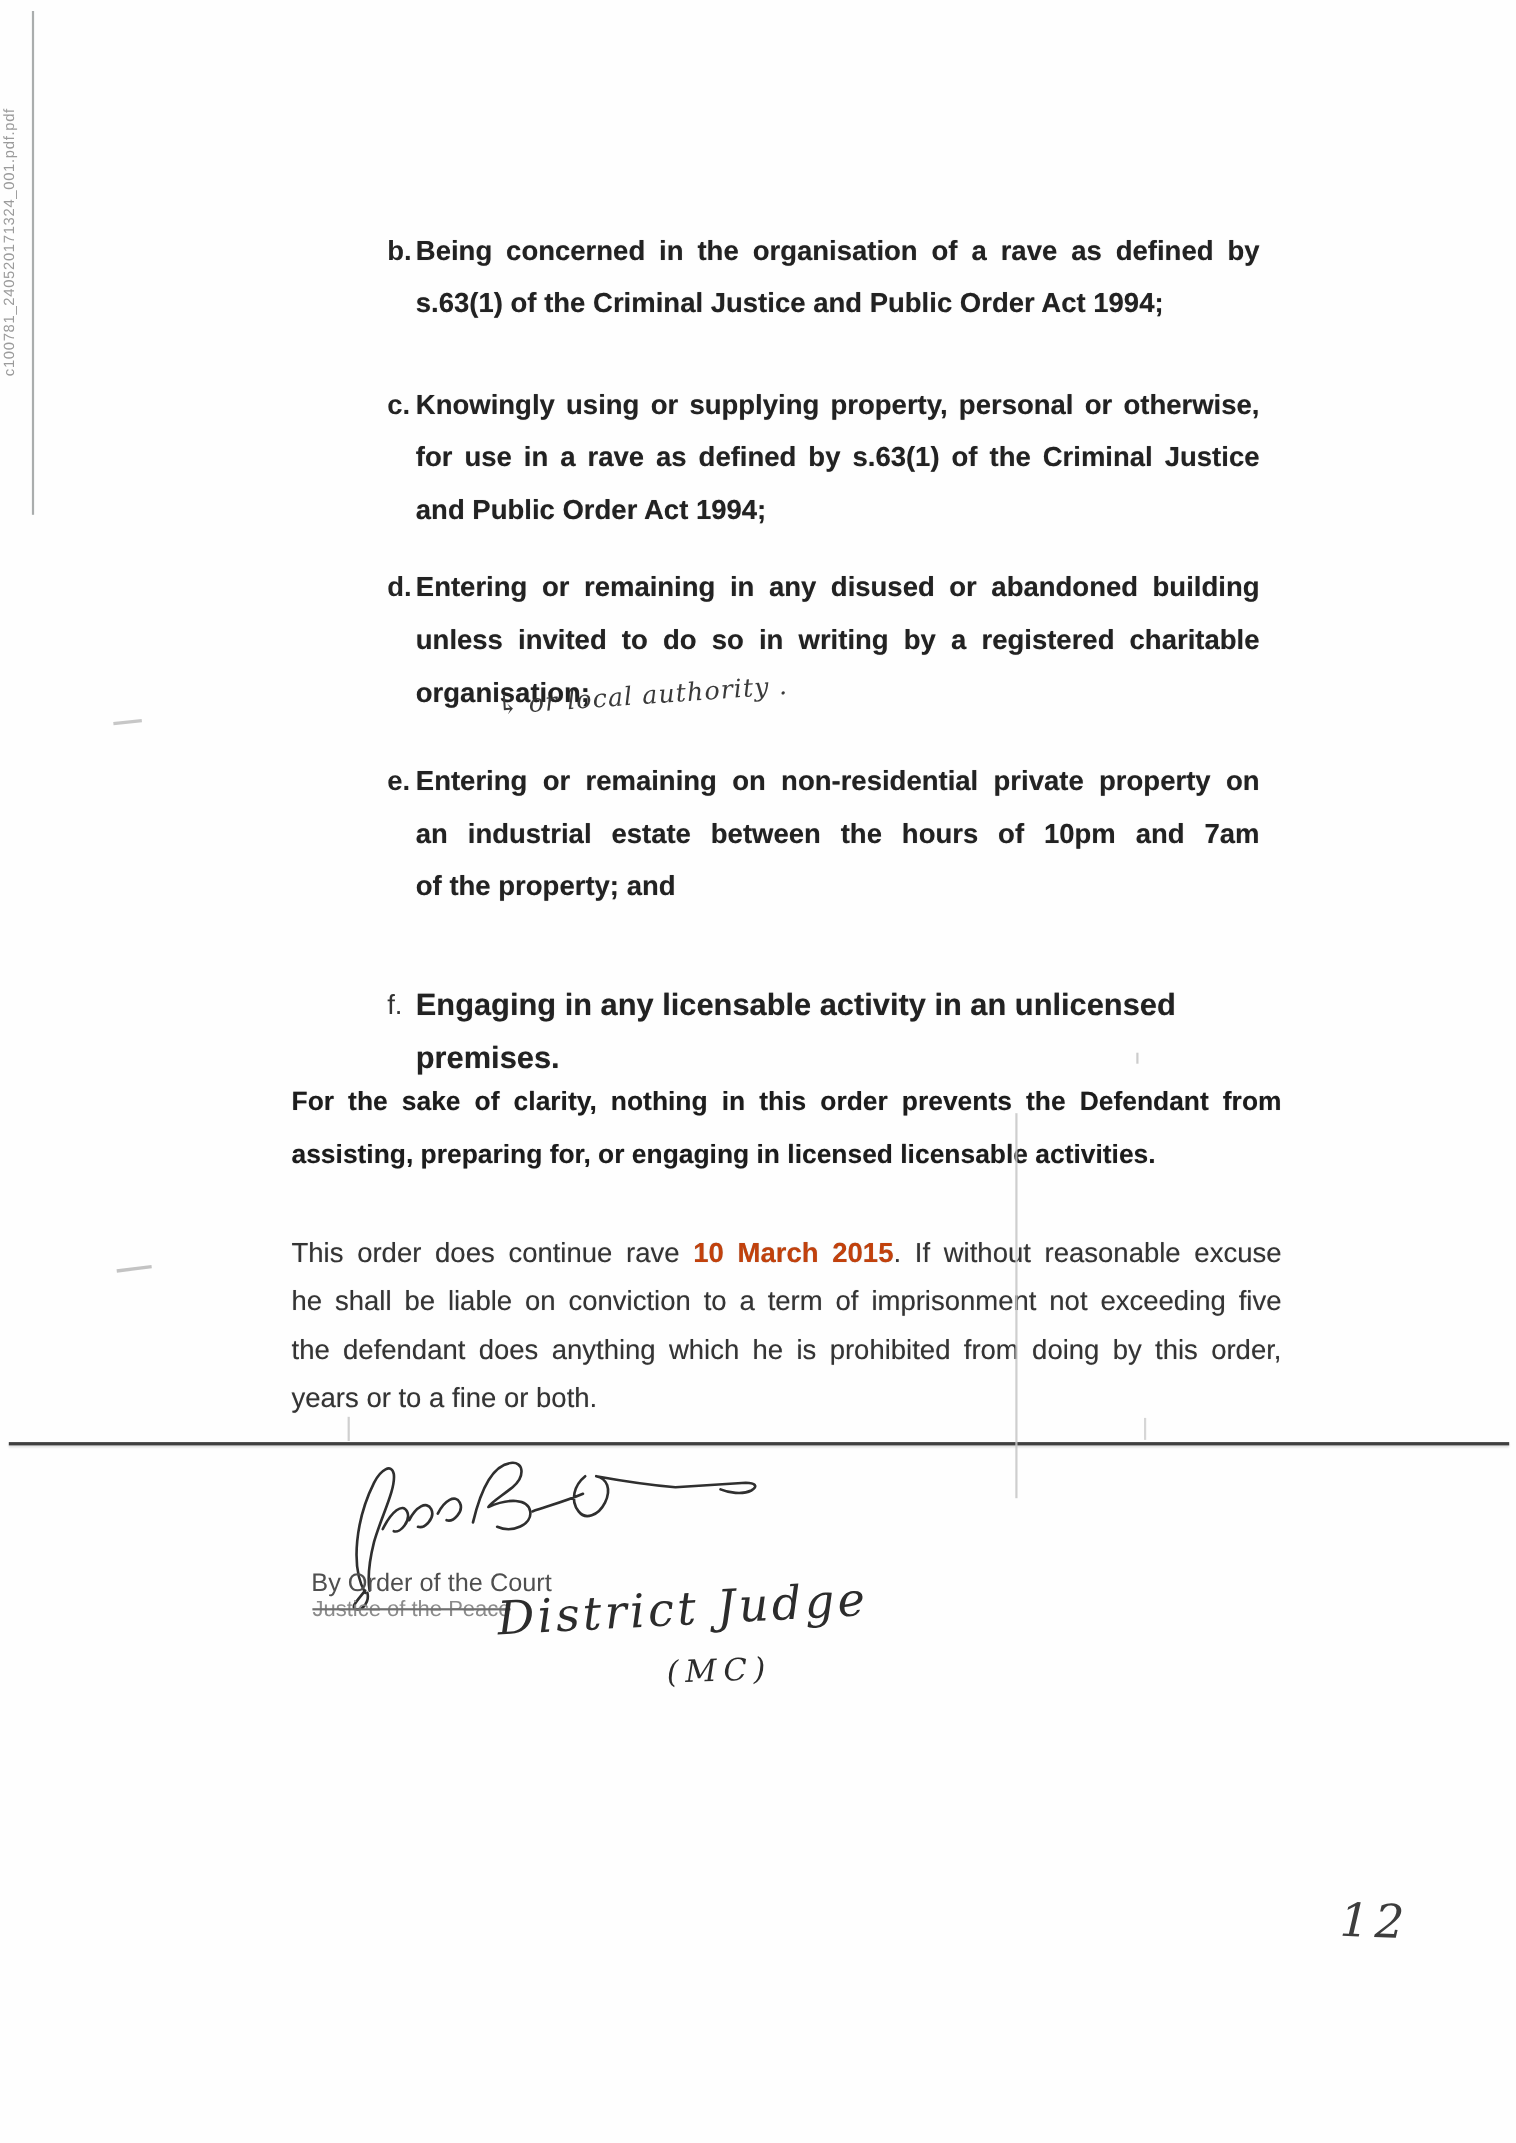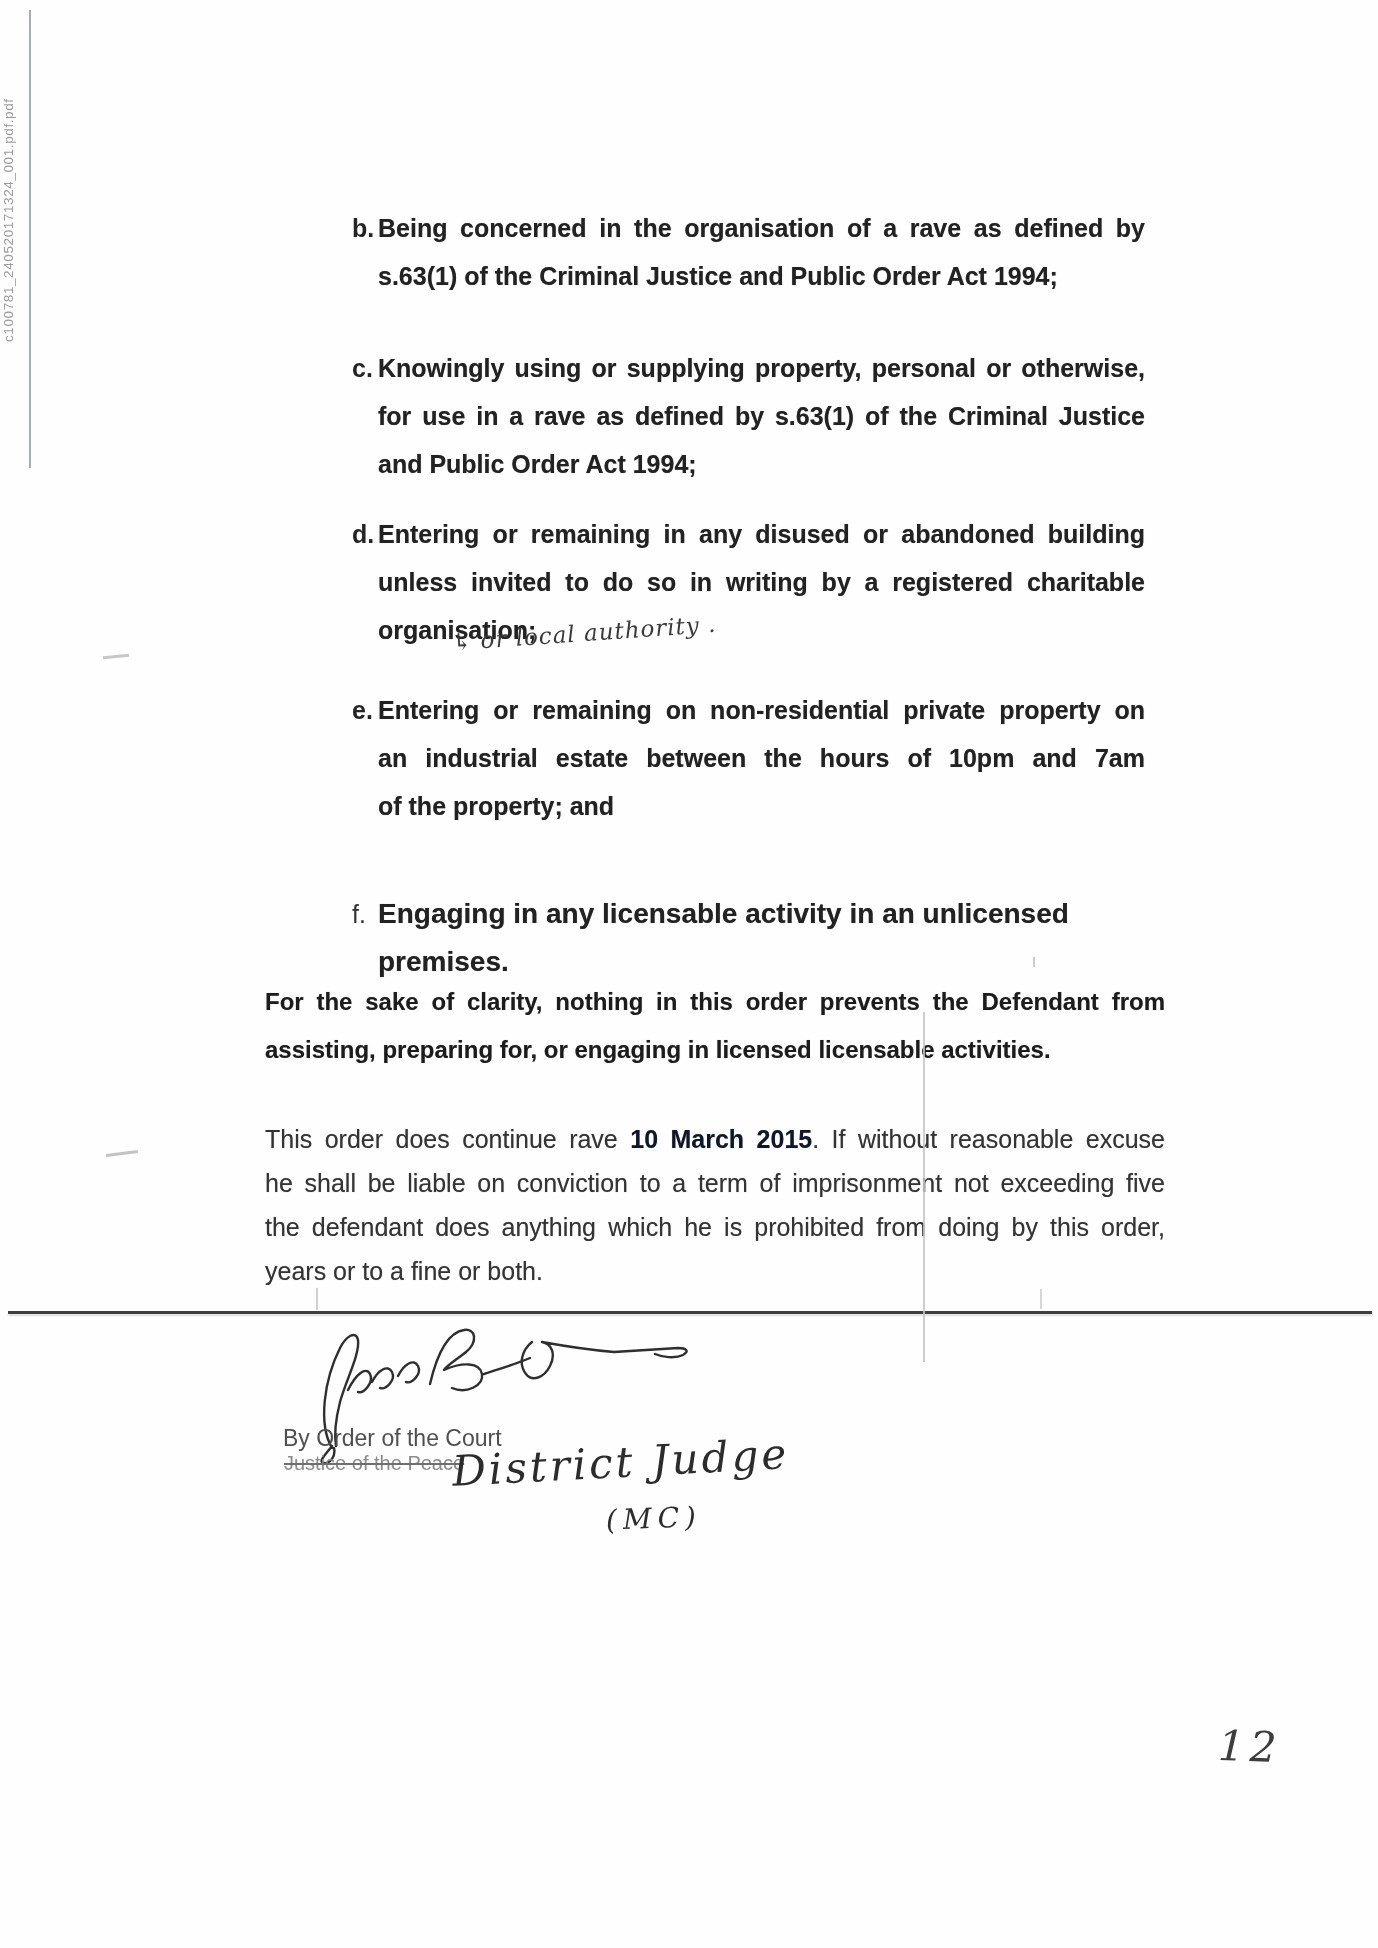--- a/index.html
+++ b/index.html
@@ -24,21 +24,21 @@
   .item-label{position:absolute;left:0;top:0;line-height:48px;font-size:25px;font-weight:bold;color:#242424;}
   .item-label.light{font-weight:normal;color:#333;}
   .item-lines{margin-left:26px;width:767px;font-size:25px;line-height:48px;font-weight:bold;color:#222;
     text-shadow:0 0 .7px rgba(20,20,20,.45);}
   .jline{text-align:justify;text-align-last:justify;}
   .lline{text-align:left;}
   
   .para{position:absolute;left:265px;width:900px;text-shadow:0 0 .7px rgba(20,20,20,.4);}
   .bold-para{font-size:24px;line-height:48px;font-weight:bold;color:#1c1c1c;}
   .normal-para{font-size:25px;line-height:44px;font-weight:normal;color:#343434;}
-  .normal-para .b{font-weight:bold;color:#0f172a;}
+  .normal-para .b{font-weight:bold;color:#c2410c;}
   
   .hand{font-family:"DejaVu Serif", serif;font-style:italic;color:#2d2d2d;}
   .annotation{position:absolute;left:452px;top:620px;transform:rotate(-4deg);font-size:23px;letter-spacing:1px;color:#3a3a3a;}
   .ann-marker{margin-right:8px;font-style:normal;}
   .dj{position:absolute;left:452px;top:1438px;font-size:42px;letter-spacing:3px;transform:rotate(-3deg);color:#2c2c2c;}
   .mc{position:absolute;left:606px;top:1502px;font-size:28px;letter-spacing:6px;transform:rotate(-2deg);color:#2c2c2c;}
   .pagenum{position:absolute;left:1218px;top:1722px;font-size:42px;letter-spacing:5px;transform:rotate(2deg);color:#3d3d3d;}
   
   .by-order{position:absolute;left:283px;top:1425px;font-size:23px;color:#4f4f4f;}
   .jop{position:absolute;left:284px;top:1452px;font-size:20px;color:#8b8b8b;

